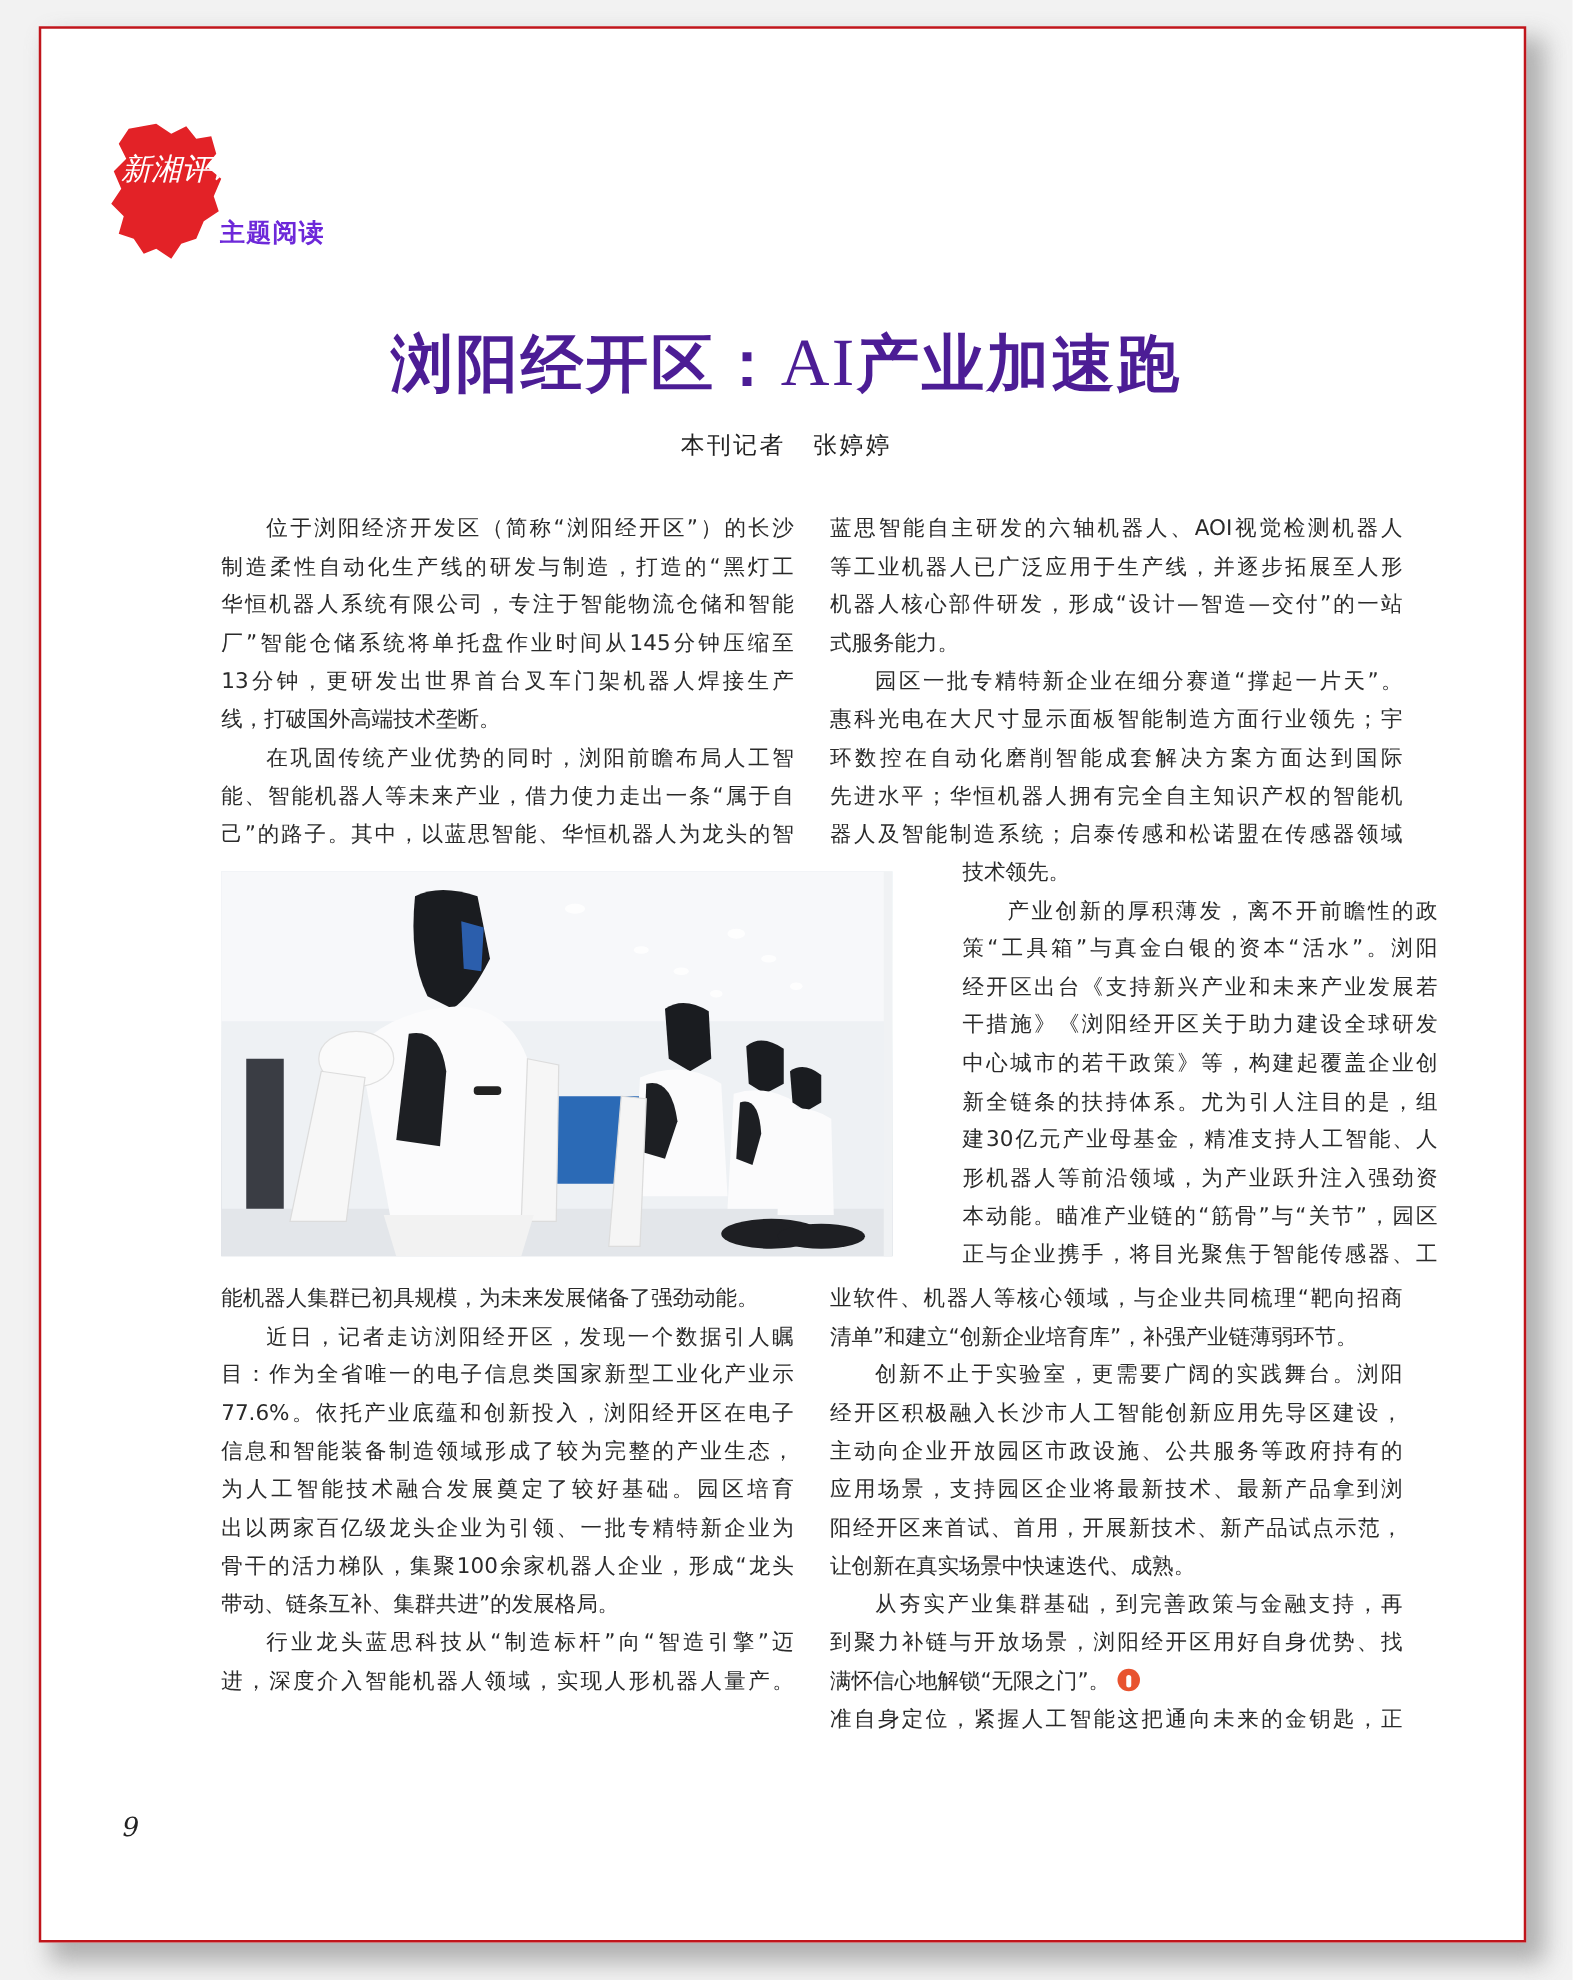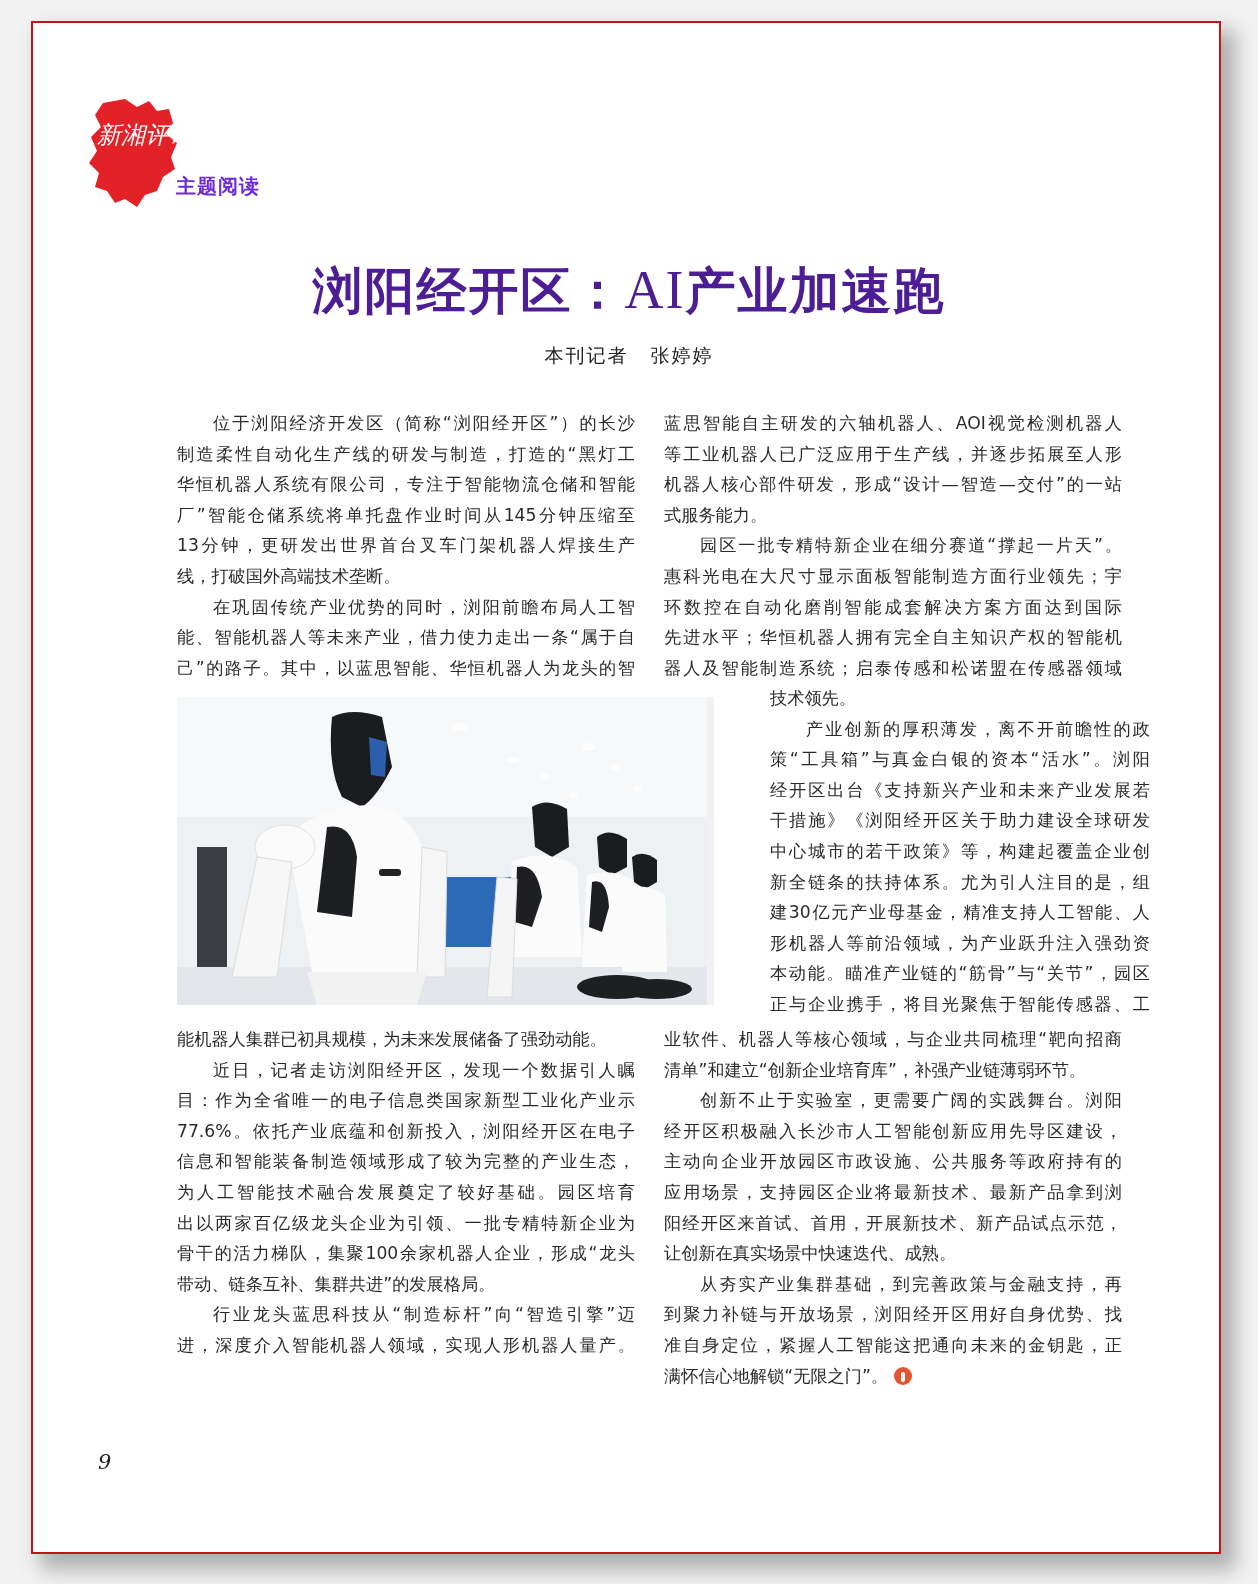--- a/index.html
+++ b/index.html
@@ -181,17 +181,17 @@
     <span class="line">业软件、机器人等核心领域，与企业共同梳理“靶向招商</span>
     <span class="line last">清单”和建立“创新企业培育库”，补强产业链薄弱环节。</span>
     <span class="line indent">创新不止于实验室，更需要广阔的实践舞台。浏阳</span>
     <span class="line">经开区积极融入长沙市人工智能创新应用先导区建设，</span>
     <span class="line">主动向企业开放园区市政设施、公共服务等政府持有的</span>
     <span class="line">应用场景，支持园区企业将最新技术、最新产品拿到浏</span>
     <span class="line">阳经开区来首试、首用，开展新技术、新产品试点示范，</span>
     <span class="line last">让创新在真实场景中快速迭代、成熟。</span>
     <span class="line indent">从夯实产业集群基础，到完善政策与金融支持，再</span>
     <span class="line">到聚力补链与开放场景，浏阳经开区用好自身优势、找</span>
+    <span class="line last">满怀信心地解锁“无限之门”。<span class="end-mark" style="background: rgb(232, 83, 47);"></span></span>
     <span class="line">准自身定位，紧握人工智能这把通向未来的金钥匙，正</span>
-    <span class="line last">满怀信心地解锁“无限之门”。<span class="end-mark" style="background: rgb(232, 83, 47);"></span></span>
   </div>
 
 <div class="page-number">9</div>
 
 </body></html>

